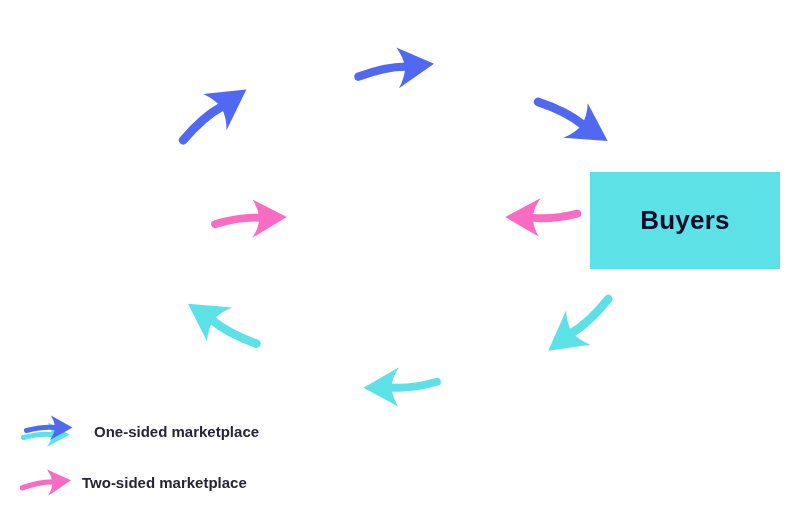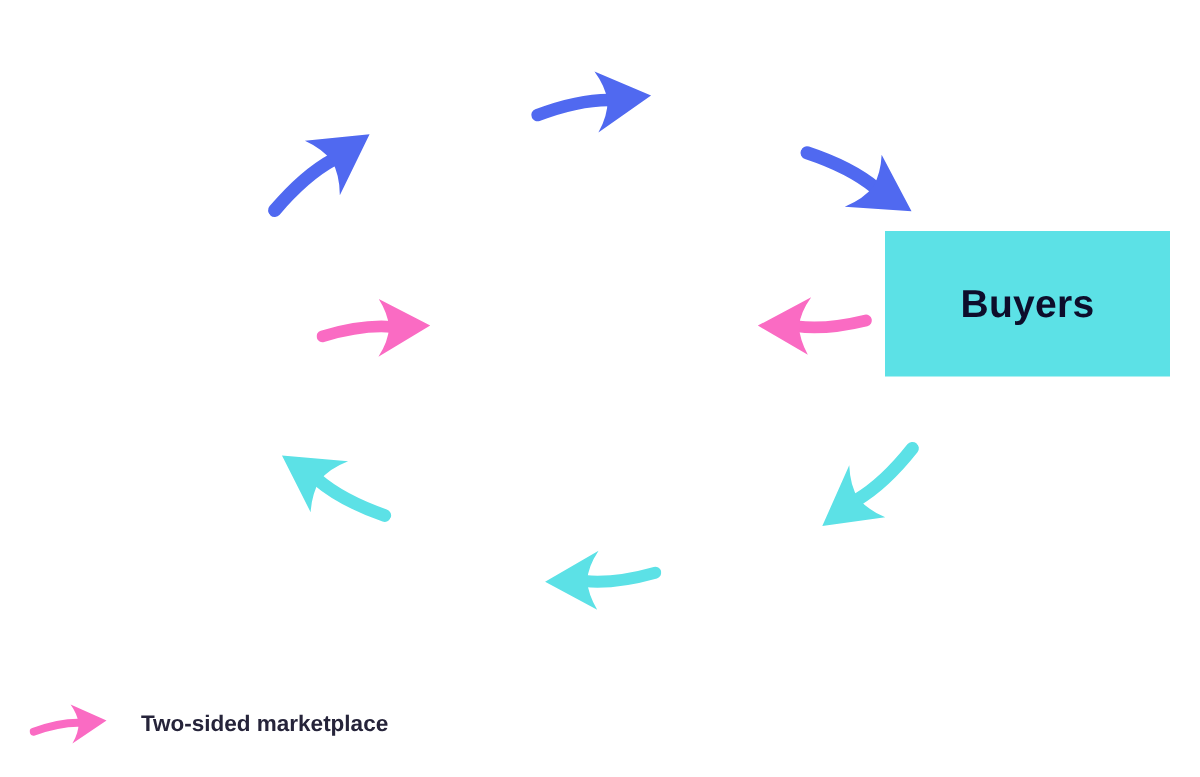--- a/index.html
+++ b/index.html
@@ -25,21 +25,21 @@
     background: var(--sellers-box, #5571f2);
     font-size: 26px;
   }
   #marketplace-circle {
     left: 313px; top: 140px; width: 164px; height: 157px;
     background: var(--marketplace-circle, #8a52fa);
     border-radius: 50%;
     font-size: 25px;
   }
   #buyers-box {
-    left: 590px; top: 154px; width: 190px; height: 97px;
+    left: 590px; top: 172px; width: 190px; height: 97px;
     background: var(--buyers-box, #5ce1e6);
     font-size: 26px;
   }
   .arrow {
     position: absolute;
     overflow: visible;
   }
   .arrow.blue { color: var(--arrow-blue, #5069f0); }
   .arrow.pink { color: var(--arrow-pink, #fa6bc3); }
   .arrow.teal { color: var(--arrow-teal, #5ce1e6); }
@@ -54,21 +54,21 @@
   .legend-icon svg { position: absolute; overflow: visible; }
   .legend-label {
     font-size: 15px;
     font-weight: 700;
     color: var(--legend-text, #26243a);
     white-space: nowrap;
   }
   #legend-one-sided { top: 412px; }
   #legend-one-sided .legend-label { margin-left: 14px; }
   #legend-two-sided { top: 463px; }
-  #legend-two-sided .legend-label { margin-left: 14px; }
+  #legend-two-sided .legend-label { margin-left: 2px; }
   .defs-holder { position: absolute; width: 0; height: 0; overflow: hidden; }
 </style>
 </head>
 <body>
 
 <svg class="defs-holder" aria-hidden="true">
   <symbol id="arrow-shape" viewBox="0 0 100 60">
     <path d="M5 37 C 28 31, 47 29, 64 31" fill="none" stroke="currentColor" stroke-width="10" stroke-linecap="round"></path>
     <path d="M54 7 L97 31 L52 56 Q61 43 62 31 Q61 19 54 7 Z" fill="currentColor"></path>
   </symbol>
@@ -100,20 +100,31 @@
   <svg class="arrow teal" style="left:178px; top:301px; width:86px; height:52px; transform:rotate(-146deg);" viewBox="0 0 100 60">
     <use href="#arrow-shape"></use>
   </svg>
   <svg class="arrow teal" style="left:359px; top:364px; width:84px; height:48px; transform:rotate(179deg);" viewBox="0 0 100 60">
     <use href="#arrow-shape"></use>
   </svg>
   <svg class="arrow teal" style="left:538px; top:301px; width:86px; height:52px; transform:rotate(143deg);" viewBox="0 0 100 60">
     <use href="#arrow-shape"></use>
   </svg>
 
+  <div class="legend-row" id="legend-one-sided">
+    <span class="legend-icon">
+      <svg class="teal" style="left:2px; top:7px; width:56px; height:30px; color:var(--arrow-teal,#5ce1e6);" viewBox="0 0 100 60">
+          <use href="#arrow-shape"></use>
+        </svg>
+      <svg class="blue" style="left:5px; top:0px; width:56px; height:30px; color:var(--arrow-blue,#5069f0);" viewBox="0 0 100 60">
+          <use href="#arrow-shape"></use>
+        </svg>
+    </span>
+    <span class="legend-label">One-sided marketplace</span>
+  </div>
 
   <div class="legend-row" id="legend-two-sided">
     <span class="legend-icon">
       <svg style="left:0px; top:3px; width:60px; height:32px; color:var(--arrow-pink,#fa6bc3); transform:rotate(-5deg);" viewBox="0 0 100 60">
           <use href="#arrow-shape"></use>
         </svg>
     </span>
     <span class="legend-label">Two-sided marketplace</span>
   </div>
 

